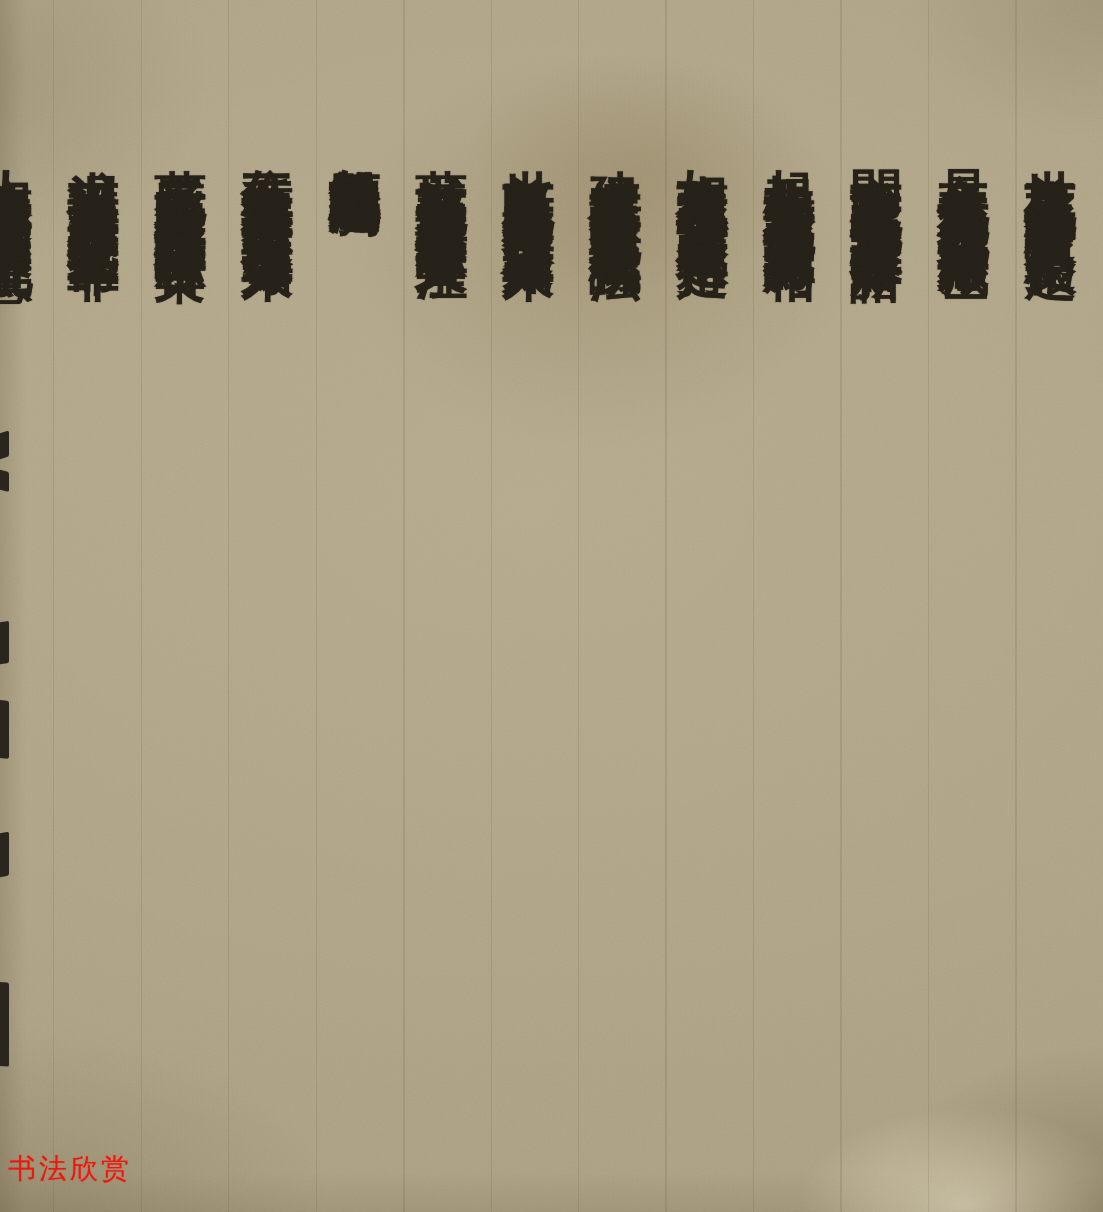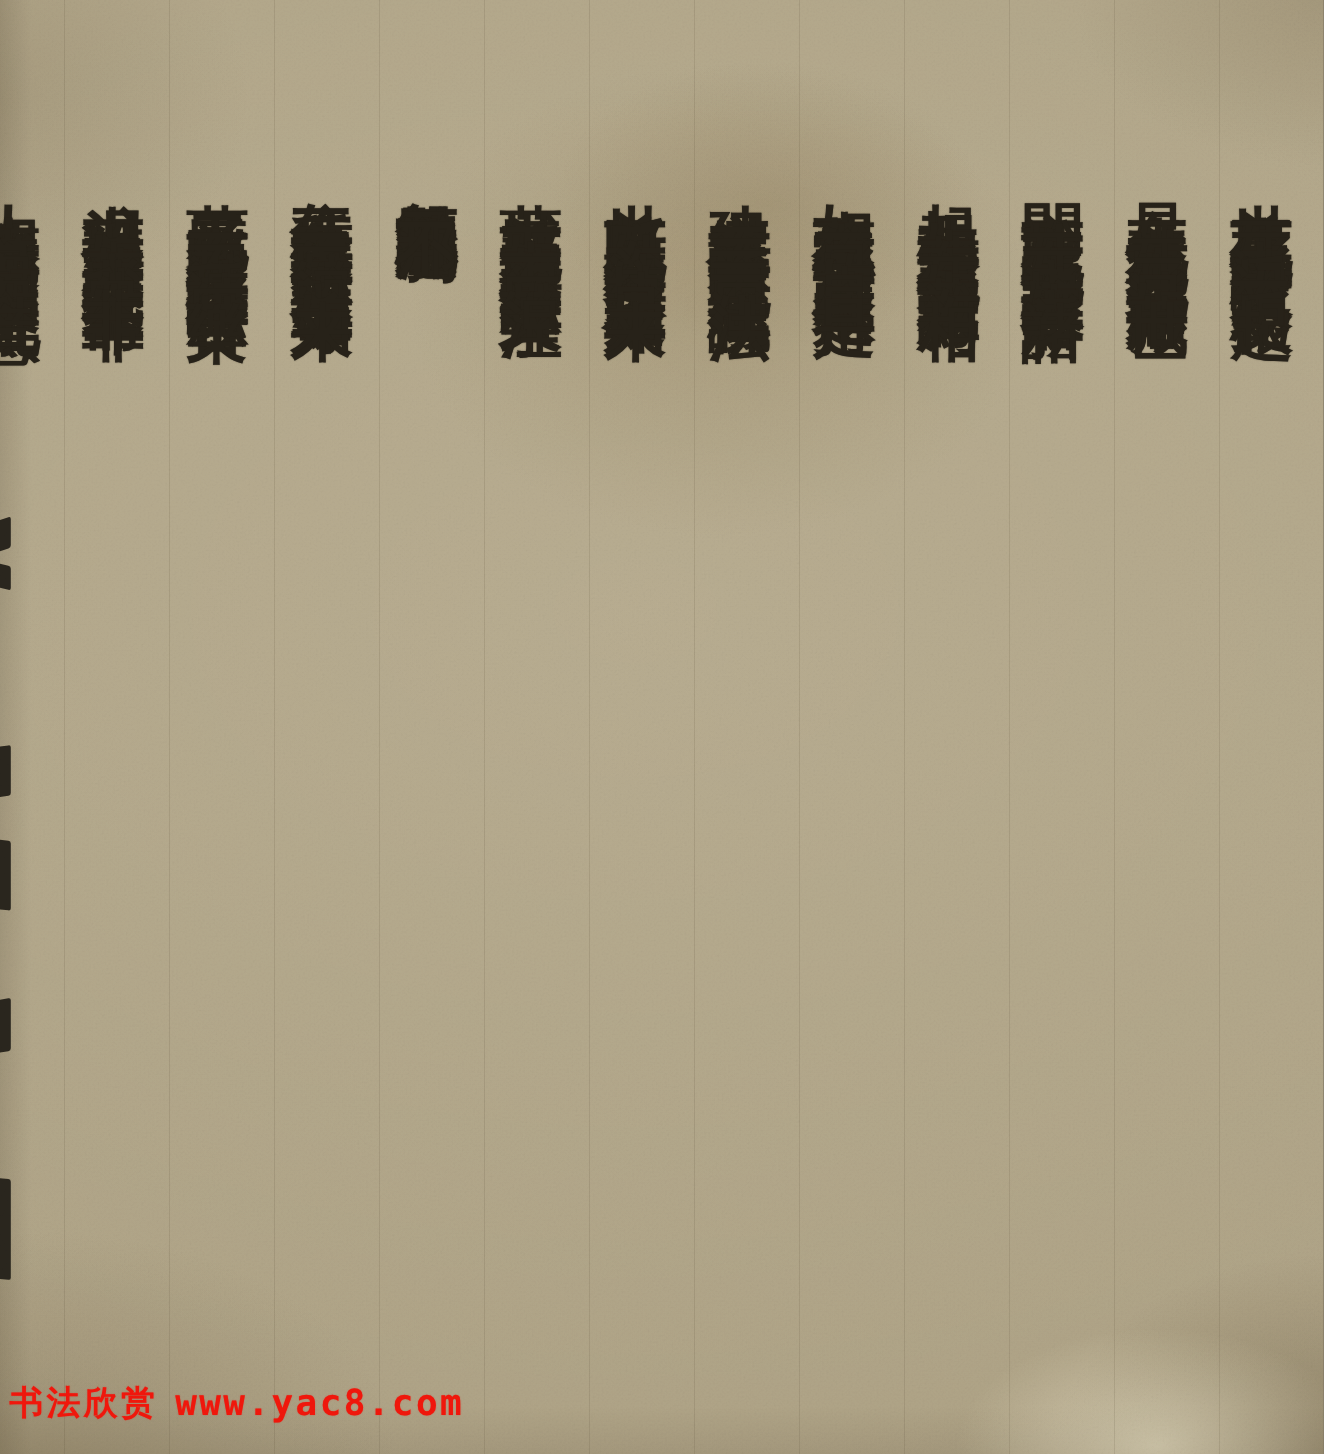--- a/index.html
+++ b/index.html
@@ -57,21 +57,21 @@
   .frag4 { top: 700px; height: 58px; transform: skewY(6deg); }
   .frag5 { top: 833px; height: 44px; transform: skewY(-10deg); }
   .frag6 { top: 982px; height: 84px; transform: skewY(5deg); }
   .watermark {
     position: absolute; left: 8px; top: 1150px;
     display: flex; align-items: center; gap: 14px;
     font-family: "DejaVu Sans", "Liberation Sans", sans-serif;
     color: #f2170c;
     text-shadow: 0 0 1px rgba(242,23,12,0.6);
   }
-  .wm-cjk { font-size: 28px; letter-spacing: 3px; font-weight: 700; text-align: center; }
+  .wm-cjk { font-size: 28px; letter-spacing: 3px; font-weight: 400; text-align: center; }
   .wm-url { font-size: 30px; font-family: "DejaVu Sans Mono", "Liberation Mono", monospace;
     letter-spacing: 2px; font-weight: 600; }
 </style>
 </head>
 <body>
 
 <div class="page">
 
   <div class="ruling"></div>
 
@@ -93,21 +93,20 @@
 
   <div class="frag frag1"></div>
   <div class="frag frag2"></div>
   <div class="frag frag3"></div>
   <div class="frag frag4"></div>
   <div class="frag frag5"></div>
   <div class="frag frag6"></div>
 
   <div class="watermark">
     <span class="wm-cjk">书法欣赏</span>
-    <span class="wm-url">www.yac8.com</span>
   </div>
 
   <svg class="grain" xmlns="http://www.w3.org/2000/svg">
     <filter id="paperNoise">
       <feTurbulence type="fractalNoise" baseFrequency="0.55" numOctaves="2" seed="7"></feTurbulence>
       <feColorMatrix type="saturate" values="0"></feColorMatrix>
       <feComponentTransfer>
           <feFuncA type="linear" slope="0.16" intercept="0"></feFuncA>
         </feComponentTransfer>
     </filter>

